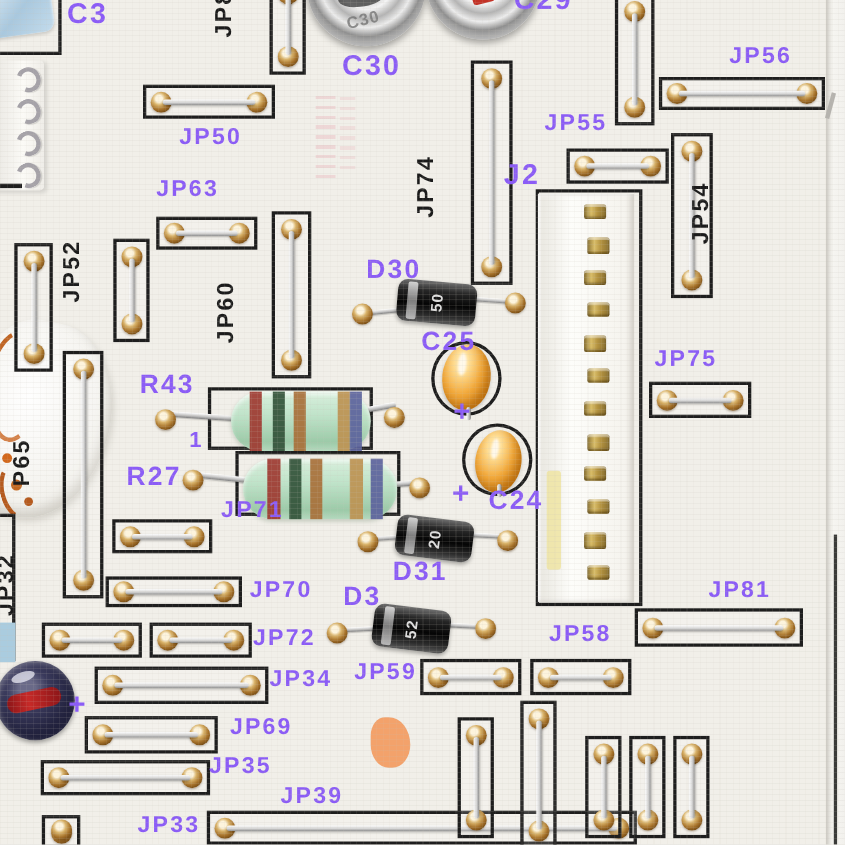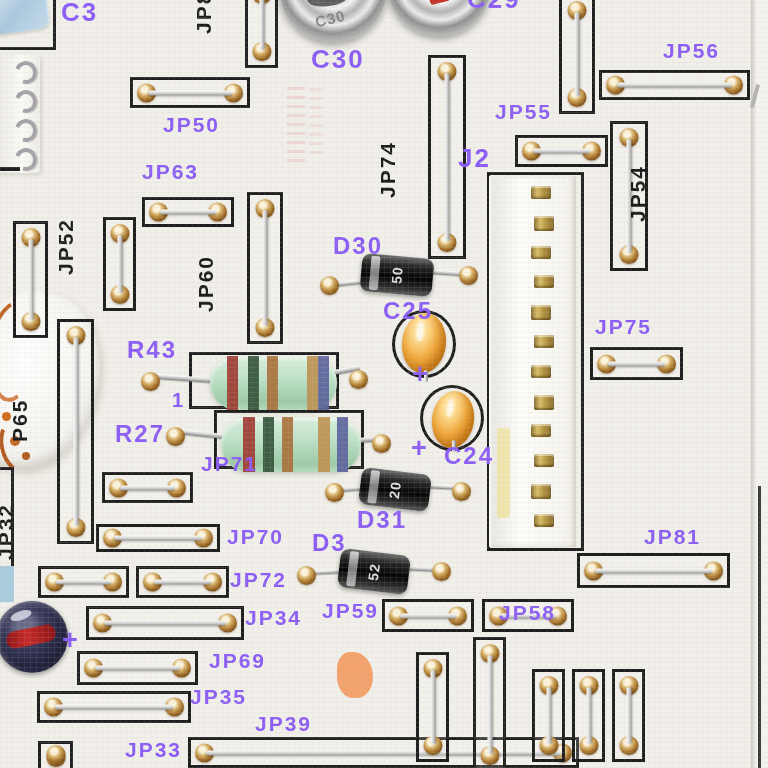--- a/index.html
+++ b/index.html
@@ -357,21 +357,21 @@
   <div class="lbl" style="left:172px;top:388px;font-size:20px;">1</div>
   <div class="lbl md" style="left:115px;top:422px;">R27</div>
   <div class="lbl plus" style="left:412px;top:362px;">+</div>
   <div class="lbl plus" style="left:411px;top:436px;">+</div>
   <div class="lbl md" style="left:444px;top:444px;">C24</div>
   <div class="lbl" style="left:201px;top:452px;">JP71</div>
   <div class="lbl" style="left:227px;top:525px;">JP70</div>
   <div class="lbl md" style="left:357px;top:508px;">D31</div>
   <div class="lbl md" style="left:312px;top:531px;">D3</div>
   <div class="lbl" style="left:230px;top:568px;">JP72</div>
-  <div class="lbl" style="left:499px;top:565px;margin-top:36px;">JP58</div>
+  <div class="lbl" style="left:499px;top:565px;">JP58</div>
   <div class="lbl" style="left:629px;top:525px;margin-left:15px;">JP81</div>
   <div class="lbl" style="left:245px;top:606px;">JP34</div>
   <div class="lbl" style="left:322px;top:599px;">JP59</div>
   <div class="lbl" style="left:209px;top:649px;">JP69</div>
   <div class="lbl plus" style="left:62px;top:628px;">+</div>
   <div class="lbl" style="left:190px;top:685px;">JP35</div>
   <div class="lbl" style="left:255px;top:712px;">JP39</div>
   <div class="lbl" style="left:125px;top:738px;">JP33</div>
 
   <div class="rlbl" style="left:216px;top:10px;">JP8</div>

